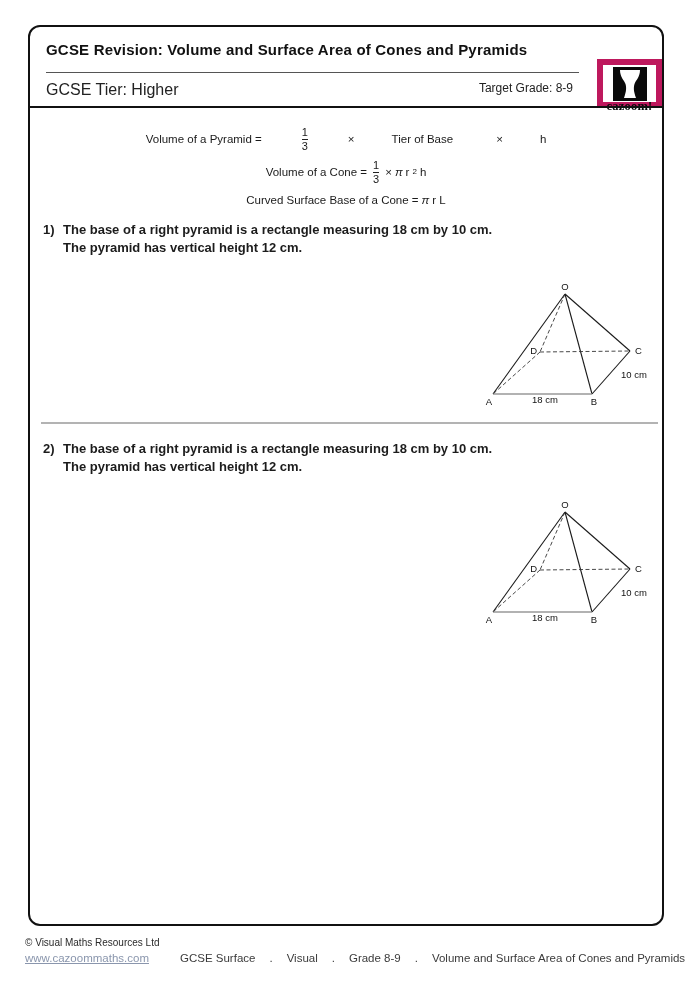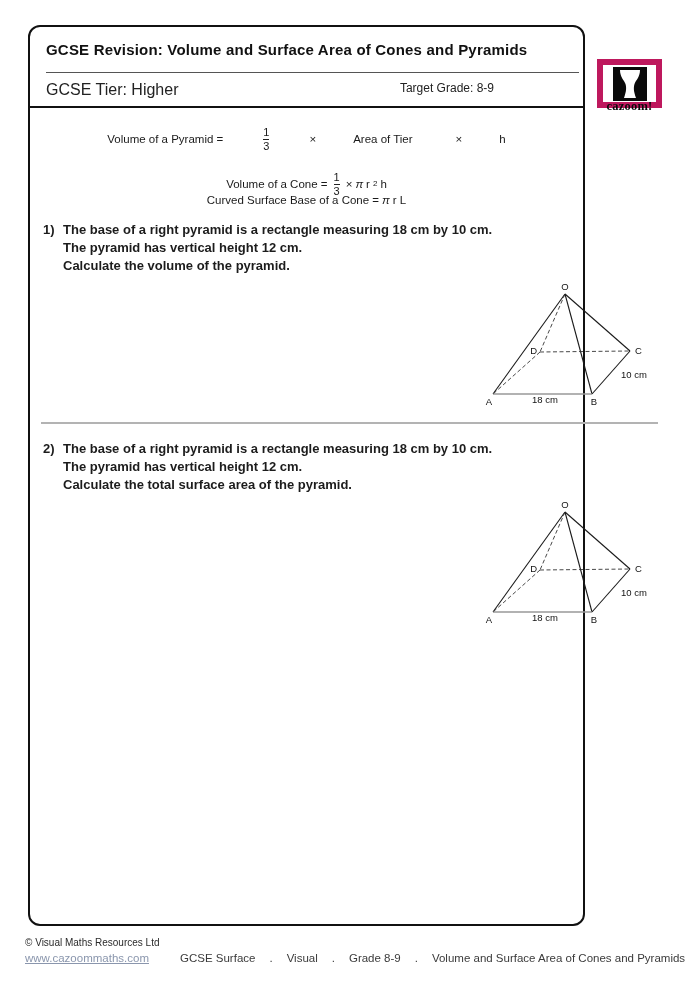--- a/index.html
+++ b/index.html
@@ -1,41 +1,41 @@
 <!DOCTYPE html>
 <html><head>
 <meta charset="utf-8">
 <style>
   * { margin:0; padding:0; box-sizing:border-box; }
   html,body { background:#fff; }
   body { font-family:"Liberation Sans","DejaVu Sans",sans-serif; color:#1a1a1a; }
   #canvas { position:relative; width:700px; height:990px; background:#fff; overflow:hidden; }
 
-  .sheet { position:absolute; left:28px; top:25px; width:557px; height:901px;
+  .sheet { position:absolute; left:28px; top:25px; width:636px; height:901px;
            border:2.5px solid #111; border-radius:12px; background:#fff; }
 
   .title { position:absolute; left:16px; top:14px; font-size:15px; font-weight:700;
            letter-spacing:.2px; color:#111; white-space:nowrap; }
   .thinline { position:absolute; left:16px; top:45px; width:533px; height:1px; background:#555; }
   .tier { position:absolute; left:16px; top:54px; font-size:16px; color:#222; }
   .target { position:absolute; right:89px; top:54px; font-size:12px; color:#222; }
 
   .logo { position:absolute; left:567px; top:16px; width:65px; height:49px;
           border:6px solid #be185d; background:#fff; text-align:center;margin-top:16px; }
   .logo-sq { width:34px; height:34px; background:#0a0a0a; margin:2px auto 0; }
   .logo-sq svg { display:block; width:34px; height:34px; }
   .logo-text { font-family:"Liberation Serif","DejaVu Serif",serif; font-weight:700;
                font-size:12.5px; line-height:11px; color:#0a0a0a; letter-spacing:.2px; }
 
   .separator { position:absolute; left:0; right:0; top:79px; height:2px; background:#111; }
 
   .formula { position:absolute; left:0; right:0; display:flex; justify-content:center;
              align-items:center; gap:3px; font-size:11.5px; color:#1a1a1a; }
   .f1 { top:96px; height:32px;gap:37px; }
-  .f2 { top:142px; height:30px; }
+  .f2 { top:130px; height:30px; }
   .f3 { top:165px; height:16px; }
   .frac { display:inline-flex; flex-direction:column; align-items:center; line-height:1;
           font-size:11px; margin:0 2px; }
   .frac .den { border-top:1px solid #222; padding-top:1px; }
   .frac .num { padding:0 1px 1px; }
   .pi { font-style:italic; }
   .gap-l { margin-left:6px; }
   sup.exp { font-size:8px; vertical-align:super; line-height:0; }
 
   .question { position:absolute; left:13px; display:flex; font-size:13px; font-weight:700;
@@ -79,21 +79,21 @@
 
     <div class="separator"></div>
 
     <div class="formula f1">
       <span>Volume of a Pyramid =</span>
       <span class="frac">
         <span class="num">1</span>
         <span class="den">3</span>
       </span>
       <span>×</span>
-      <span>Area of Tier</span>
+      <span>Tier of Base</span>
       <span class="gap-l">×</span>
       <span>h</span>
     </div>
 
     <div class="formula f2">
       <span>Volume of a Cone =</span>
       <span class="frac">
         <span class="num">1</span>
         <span class="den">3</span>
       </span>
@@ -108,21 +108,20 @@
       <span>Curved Surface Base of a Cone =</span>
       <span class="pi">π</span>
       <span>r L</span>
     </div>
 
     <div class="question q1">
       <span class="qnum">1)</span>
       <div class="qlines">
         <div>The base of a right pyramid is a rectangle measuring 18 cm by 10 cm.</div>
         <div>The pyramid has vertical height 12 cm.</div>
-        <div>Calculate the volume of the pyramid.</div>
       </div>
     </div>
 
     <div class="diagram d1">
       <svg viewBox="0 0 175 128">
         <line x1="86" y1="13" x2="14" y2="113" stroke="#1a1a1a" stroke-width="1.1"></line>
         <line x1="86" y1="13" x2="113" y2="113" stroke="#1a1a1a" stroke-width="1.1"></line>
         <line x1="86" y1="13" x2="151" y2="70" stroke="#1a1a1a" stroke-width="1.1"></line>
         <line x1="14" y1="113" x2="113" y2="113" stroke="#999999" stroke-width="1.3"></line>
         <line x1="113" y1="113" x2="151" y2="70" stroke="#1a1a1a" stroke-width="1.1"></line>
@@ -139,21 +138,20 @@
       </svg>
     </div>
 
     <div class="qdivider"></div>
 
     <div class="question q2">
       <span class="qnum">2)</span>
       <div class="qlines">
         <div>The base of a right pyramid is a rectangle measuring 18 cm by 10 cm.</div>
         <div>The pyramid has vertical height 12 cm.</div>
-        <div>Calculate the total surface area of the pyramid.</div>
       </div>
     </div>
 
     <div class="diagram d2">
       <svg viewBox="0 0 175 128">
         <line x1="86" y1="13" x2="14" y2="113" stroke="#1a1a1a" stroke-width="1.1"></line>
         <line x1="86" y1="13" x2="113" y2="113" stroke="#1a1a1a" stroke-width="1.1"></line>
         <line x1="86" y1="13" x2="151" y2="70" stroke="#1a1a1a" stroke-width="1.1"></line>
         <line x1="14" y1="113" x2="113" y2="113" stroke="#999999" stroke-width="1.3"></line>
         <line x1="113" y1="113" x2="151" y2="70" stroke="#1a1a1a" stroke-width="1.1"></line>

